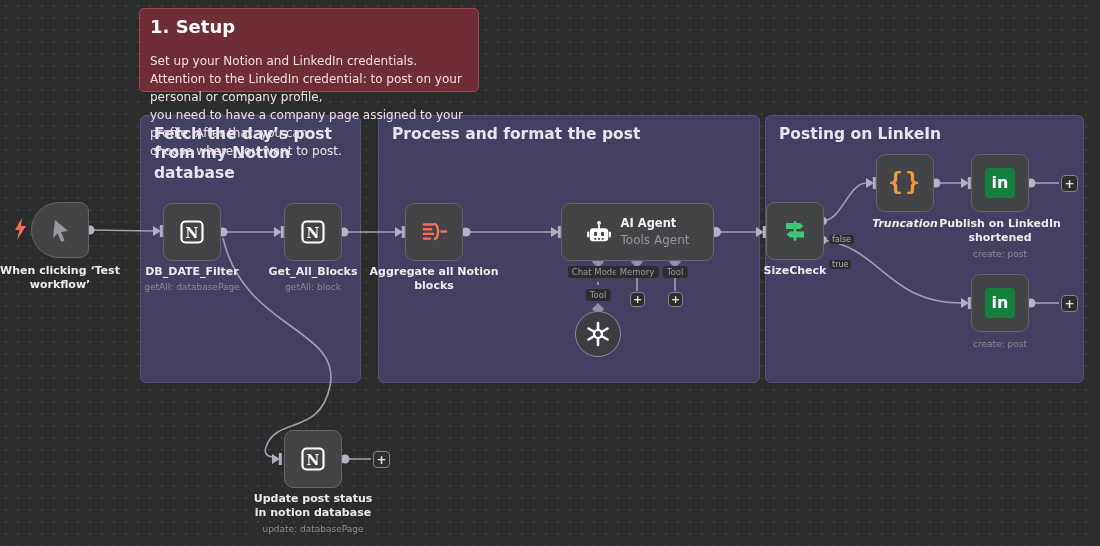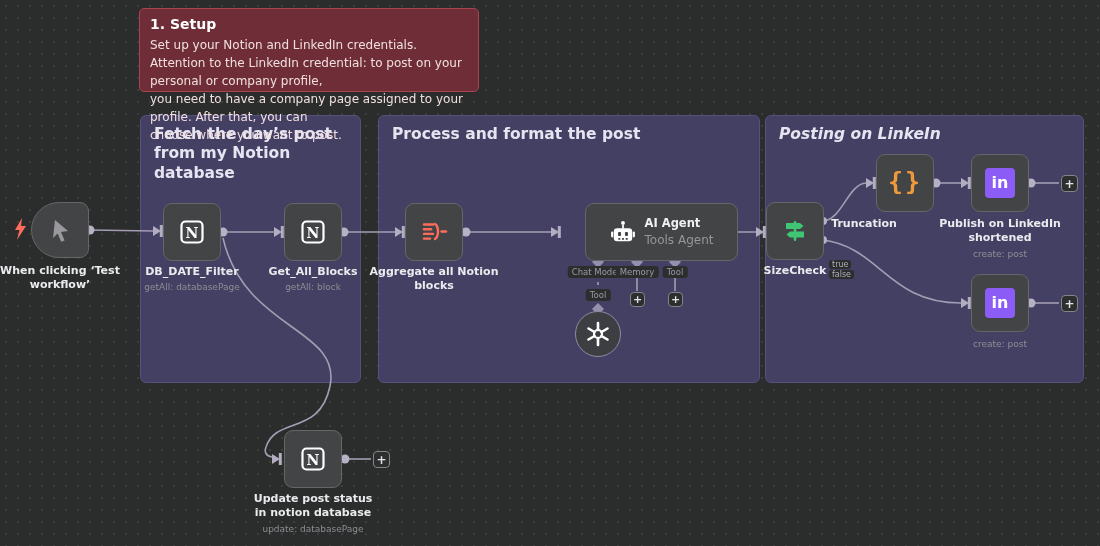--- a/index.html
+++ b/index.html
@@ -7,63 +7,63 @@
     position:relative;width:1100px;height:546px;overflow:hidden;
     background-color:#2b2c2c;
     background-image:radial-gradient(circle,#3d3e3e 1px,transparent 1.2px);
     background-size:12px 12px;
     font-family:"DejaVu Sans","Liberation Sans",sans-serif;
     -webkit-font-smoothing:antialiased;
   }
   .group{position:absolute;background:#444064;border:1px solid #55507c;border-radius:6px;z-index:1;}
   .group-title{padding:9px 13px;font-size:15.5px;font-weight:600;color:#e6e4f0;line-height:1.25;}
   .note{position:absolute;background:#6f2e37;border:1px solid #a8444c;border-radius:5px;z-index:2;padding:7px 10px;box-sizing:border-box;}
-  .note-title{font-size:14px;font-weight:700;color:#ffffff;margin-bottom:4px;}
+  .note-title{font-size:18px;font-weight:700;color:#ffffff;margin-bottom:15px;}
   .note-body{font-size:12px;color:#f1dfe0;line-height:1.5;white-space:pre-line;}
   .node{position:absolute;width:58px;height:58px;background:#424446;border:1.7px solid #646669;border-radius:9px;
         display:flex;align-items:center;justify-content:center;box-sizing:border-box;z-index:5;}
   .node.trigger{border-radius:28px 9px 9px 28px;height:56px;}
   .node.wide{width:153px;gap:9px;}
   .node.circle{width:46px;height:46px;border-radius:50%;border:1.6px solid #8f8aa4;background:#3d3e41;}
   .node-label{position:absolute;text-align:center;font-size:11px;font-weight:700;color:#ebebee;line-height:1.3;z-index:6;}
   .node-sub{font-size:9px;font-weight:400;color:#8d8d93;margin-top:3px;}
   .ai-text{display:flex;flex-direction:column;line-height:1.2;}
   .ai-title{font-size:11.5px;font-weight:700;color:#f0f0f2;}
   .ai-sub{font-size:12px;color:#96969c;margin-top:2px;}
   .chip{position:absolute;transform:translateX(-50%);background:#2c2d2d;color:#9a97a9;font-size:8.5px;
         padding:1px 4px;border-radius:3px;white-space:nowrap;z-index:6;}
   .chip .req{color:#e25555;font-weight:700;}
   .bool-chip{position:absolute;background:#2c2d2d;color:#b2afbf;font-size:8px;padding:0 3px;border-radius:3px;z-index:6;}
   .plus-btn{position:absolute;width:17px;height:17px;background:#2d2e2e;border:1.5px solid #84848b;border-radius:4px;
         color:#e2e2e6;font-size:12px;font-weight:700;display:flex;align-items:center;justify-content:center;
         box-sizing:border-box;z-index:6;line-height:1;}
   .plus-btn.small{width:15px;height:15px;font-size:11px;}
   .braces{color:#ef9a3d;font-size:25px;font-weight:700;letter-spacing:2px;font-family:"DejaVu Sans Mono",monospace;margin-top:-4px;}
-  .li-badge{width:30px;height:30px;background:#8b5cf6;border-radius:4px;color:#ffffff;font-weight:700;font-size:16px;
+  .li-badge{width:30px;height:30px;background:#15803d;border-radius:4px;color:#ffffff;font-weight:700;font-size:16px;
         display:flex;align-items:center;justify-content:center;padding-bottom:2px;box-sizing:border-box;}
   .wires{position:absolute;left:0;top:0;z-index:4;}
   .wire{stroke:#a39db3;stroke-width:1.6;fill:none;}
   .wire.dashed{stroke-dasharray:3,4;}
   .dot{fill:#b6b1c4;}
   .mark{fill:#b2adc0;}
   .diamond{fill:#958eac;}
   .icon{display:flex;align-items:center;justify-content:center;}
 </style>
 </head>
 <body>
 
 <div class="stage">
 
   <div class="group" style="left:140px;top:115px;width:219px;height:266px;">
     <div class="group-title">Fetch the day’s post from my Notion database</div>
   </div>
   <div class="group" style="left:378px;top:115px;width:380px;height:266px;">
     <div class="group-title">Process and format the post</div>
   </div>
-  <div class="group" style="left:765px;top:115px;width:317px;height:266px;font-style:italic;">
+  <div class="group" style="left:765px;top:115px;width:317px;height:266px;">
     <div class="group-title">Posting on LinkeIn</div>
   </div>
 
   <div class="note" style="left:139px;top:8px;width:340px;height:84px;">
     <div class="note-title">1. Setup</div>
     <div class="note-body">Set up your Notion and LinkedIn credentials.
 Attention to the LinkedIn credential: to post on your personal or company profile,
 you need to have a company page assigned to your profile. After that, you can
 choose where you want to post.</div>
   </div>
@@ -176,21 +176,21 @@
           <line x1="5" y1="9.2" x2="12" y2="9.2"></line>
           <line x1="5" y1="13.9" x2="14" y2="13.9"></line>
           <line x1="5" y1="18.6" x2="11" y2="18.6"></line>
         <path d="M16,4 C20,6.5 20,16.5 16,19"></path>
           <line x1="22.5" y1="11.5" x2="27" y2="11.5"></line>
       </svg>
     </span>
   </div>
   <div class="node-label" style="left:364px;top:265px;width:140px;">Aggregate all Notion blocks</div>
 
-  <div class="node wide" style="left:561px;top:203px;margin-left:24px;">
+  <div class="node wide" style="left:561px;top:203px;">
     <span class="icon">
       <svg width="26" height="26" viewBox="0 0 24 24" fill="#ffffff">
         <circle cx="12" cy="3.6" r="1.8"></circle>
           <rect x="11.2" y="5" width="1.6" height="4"></rect>
         <rect x="3.5" y="8.5" width="17" height="12" rx="3"></rect>
         <rect x="1" y="11.5" width="2" height="5.5" rx="1"></rect>
           <rect x="21" y="11.5" width="2" height="5.5" rx="1"></rect>
         <rect x="7.4" y="12" width="2.8" height="3.6" rx="0.8" fill="#424446"></rect>
         <rect x="13.8" y="12" width="2.8" height="3.6" rx="0.8" fill="#424446"></rect>
         <rect x="7.6" y="17.6" width="2" height="1.6" rx="0.6" fill="#424446"></rect>
@@ -231,26 +231,26 @@
     <span class="icon">
       <svg width="28" height="28" viewBox="0 0 28 28" fill="#3fc573">
         <rect x="12.7" y="4" width="2.6" height="20" rx="1.2"></rect>
         <polygon points="5,6 19,6 22.5,9 19,12 5,12"></polygon>
         <polygon points="23,14.5 9,14.5 5.5,17.5 9,20.5 23,20.5"></polygon>
       </svg>
     </span>
   </div>
   <div class="node-label" style="left:735px;top:264px;width:120px;">SizeCheck</div>
   <div class="bool-chip" style="left:829px;top:215px;margin-top:45px;">true</div>
-  <div class="bool-chip" style="left:829px;top:235px;margin-top:35px;">false</div>
+  <div class="bool-chip" style="left:829px;top:235px;">false</div>
 
   <div class="node" style="left:876px;top:154px;">
     <span class="braces icon">{}</span>
   </div>
-  <div class="node-label" style="left:804px;top:217px;width:120px;">Truncation</div>
+  <div class="node-label" style="left:845px;top:217px;width:120px;font-style:italic;">Truncation</div>
 
   <div class="node" style="left:971px;top:154px;">
     <span class="li-badge">in</span>
   </div>
   <div class="node-label" style="left:930px;top:217px;width:140px;">
     <div>Publish on LinkedIn shortened</div>
     <div class="node-sub">create: post</div>
   </div>
   <div class="plus-btn" style="left:1061px;top:175px;">+</div>
 

